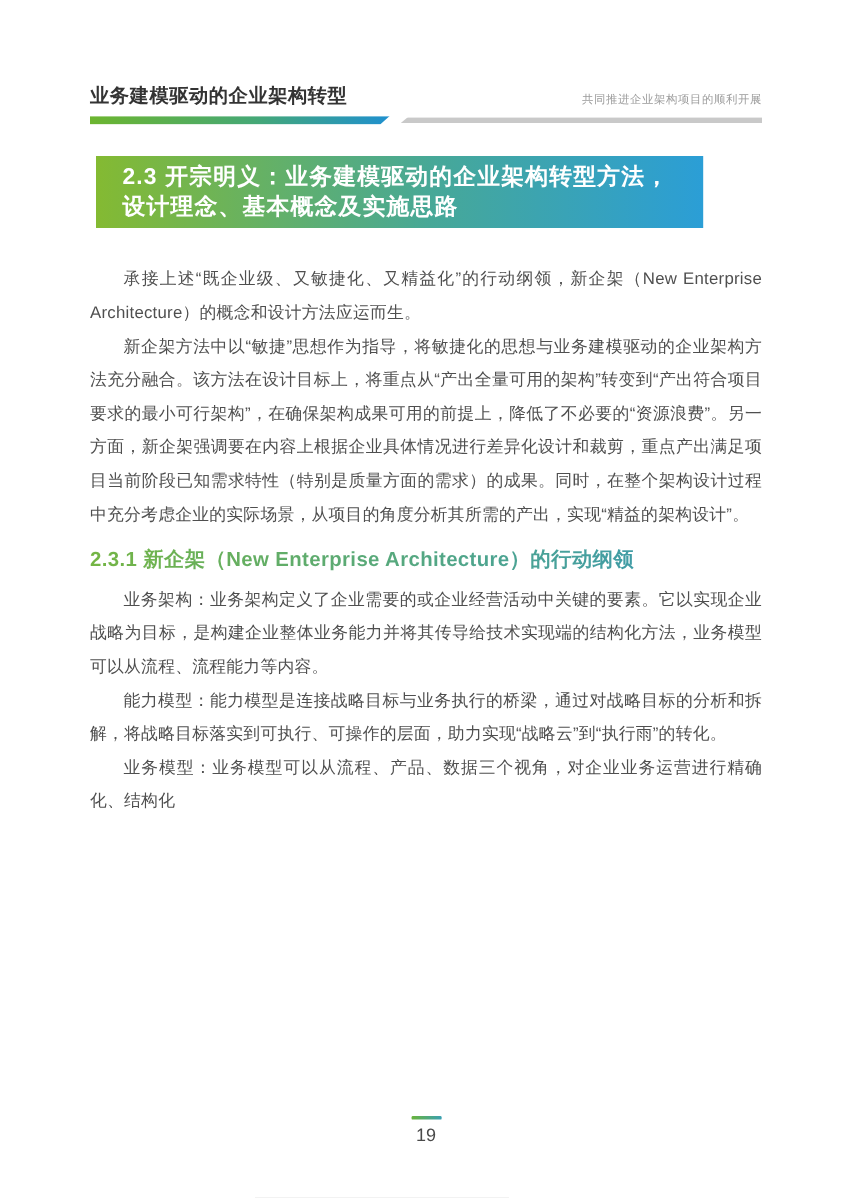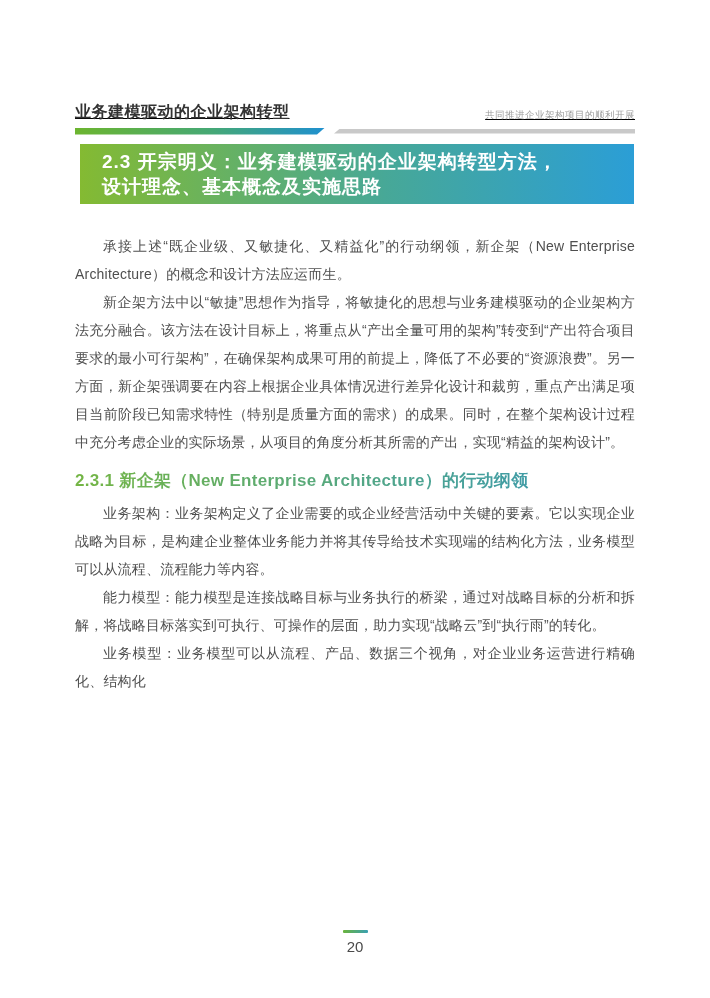--- a/index.html
+++ b/index.html
@@ -19,22 +19,21 @@
 
   
   .header {
     position: absolute;
     top: 0; left: 75px; right: 75px;
   }
   .header-row {
     display: flex;
     align-items: flex-end;
     justify-content: space-between;
-    padding-top: 102px;
-    text-decoration: underline;
+    padding-top: 71px;
   }
   .header-title {
     font-size: 16px;
     font-weight: bold;
     color: #333333;
     letter-spacing: 0.5px;
     line-height: 20px;
   }
   .header-subtitle {
     font-size: 9.5px;
@@ -76,23 +75,23 @@
     text-indent: 2em;
     letter-spacing: 0.2px;
   }
   .para.no-indent { text-indent: 0; }
   .p1 { margin-top: 80px; }
   .p2 { margin-top: 28px; }
   .p5 { margin-top: 3px; }
 
   
   .section-banner {
-    margin-top: 40px;
+    margin-top: 26px;
     margin-left: 5px;
-    width: 554px;
+    width: 506px;
     box-sizing: border-box;
     padding: 5px 10px 5px 22px;
     background: linear-gradient(90deg, #84ba32 0%, #47a897 55%, #2b9ed6 100%);
   }
   .section-banner-line {
     color: #ffffff;
     font-size: 19px;
     font-weight: bold;
     line-height: 25px;
     letter-spacing: 1px;
@@ -162,16 +161,16 @@
     <h3 class="subsection-title">2.3.1 新企架（New Enterprise Architecture）的行动纲领</h3>
 
     <p class="para p5">业务架构：业务架构定义了企业需要的或企业经营活动中关键的要素。它以实现企业战略为目标，是构建企业整体业务能力并将其传导给技术实现端的结构化方法，业务模型可以从流程、流程能力等内容。</p>
     <p class="para">能力模型：能力模型是连接战略目标与业务执行的桥梁，通过对战略目标的分析和拆解，将战略目标落实到可执行、可操作的层面，助力实现“战略云”到“执行雨”的转化。</p>
     <p class="para">业务模型：业务模型可以从流程、产品、数据三个视角，对企业业务运营进行精确化、结构化</p>
 
   </div>
 
   <div class="footer">
     <div class="footer-accent-line"></div>
-    <div class="footer-page-number">20</div>
+    <div class="footer-page-number">19</div>
   </div>
 
 </div>
 
 </body></html>

